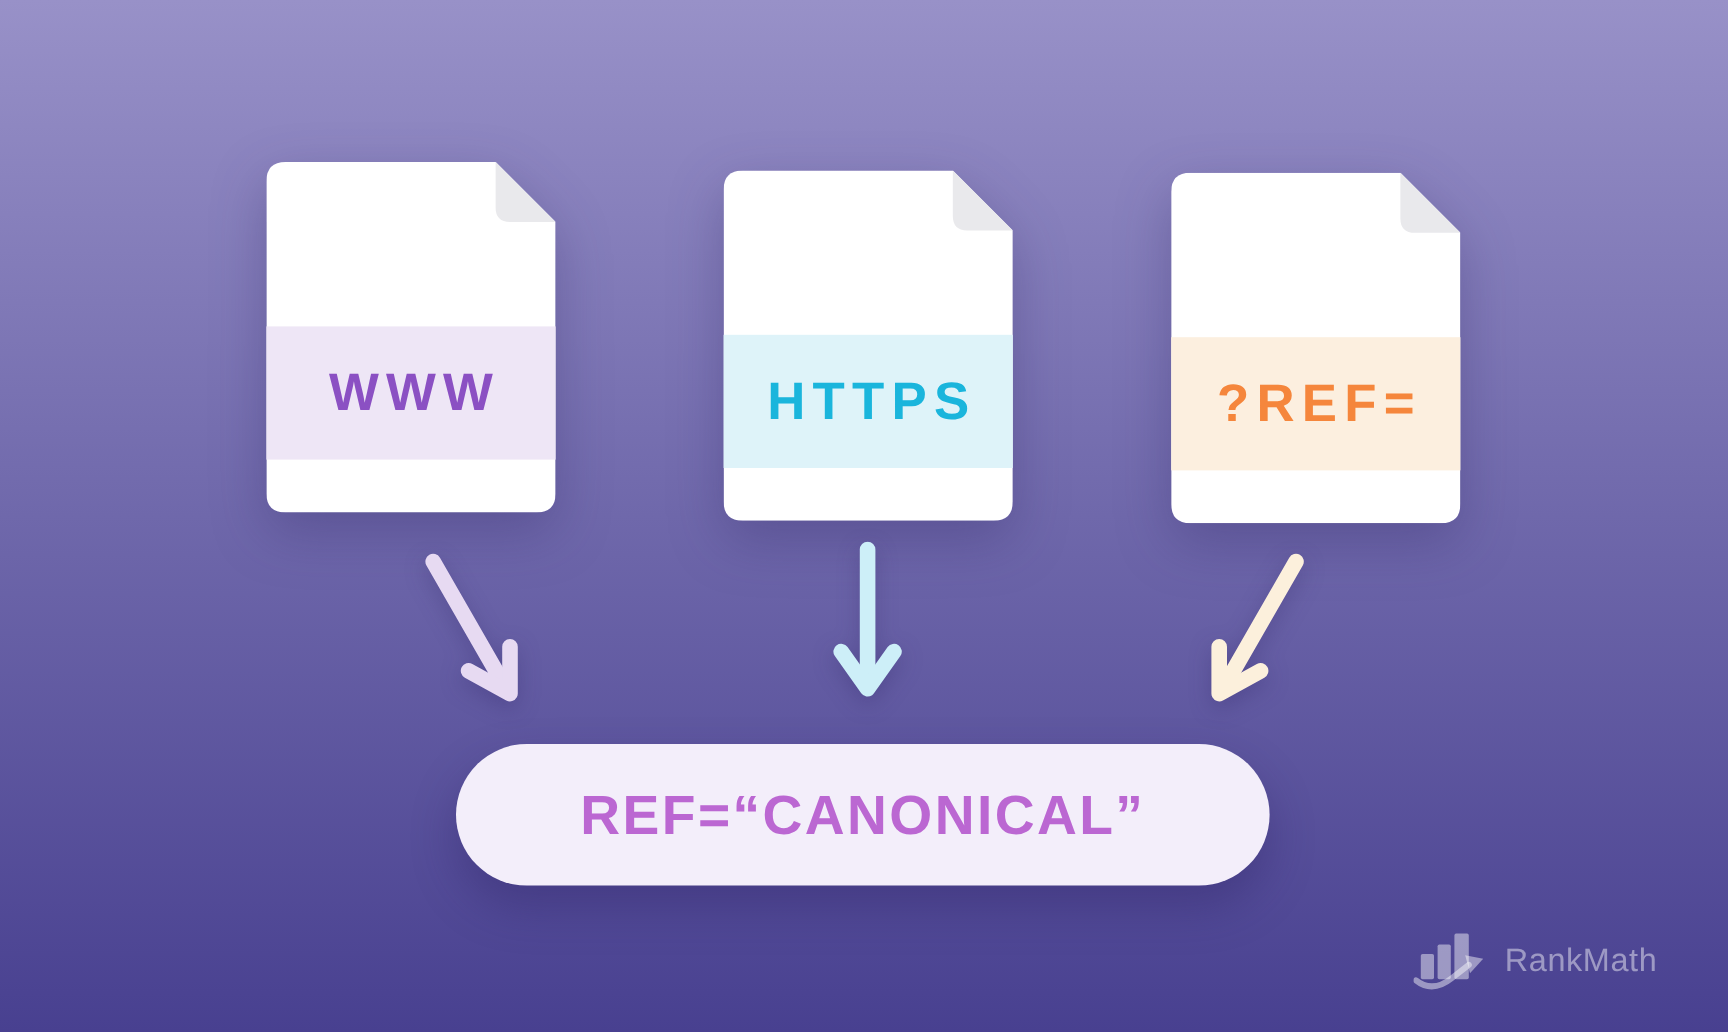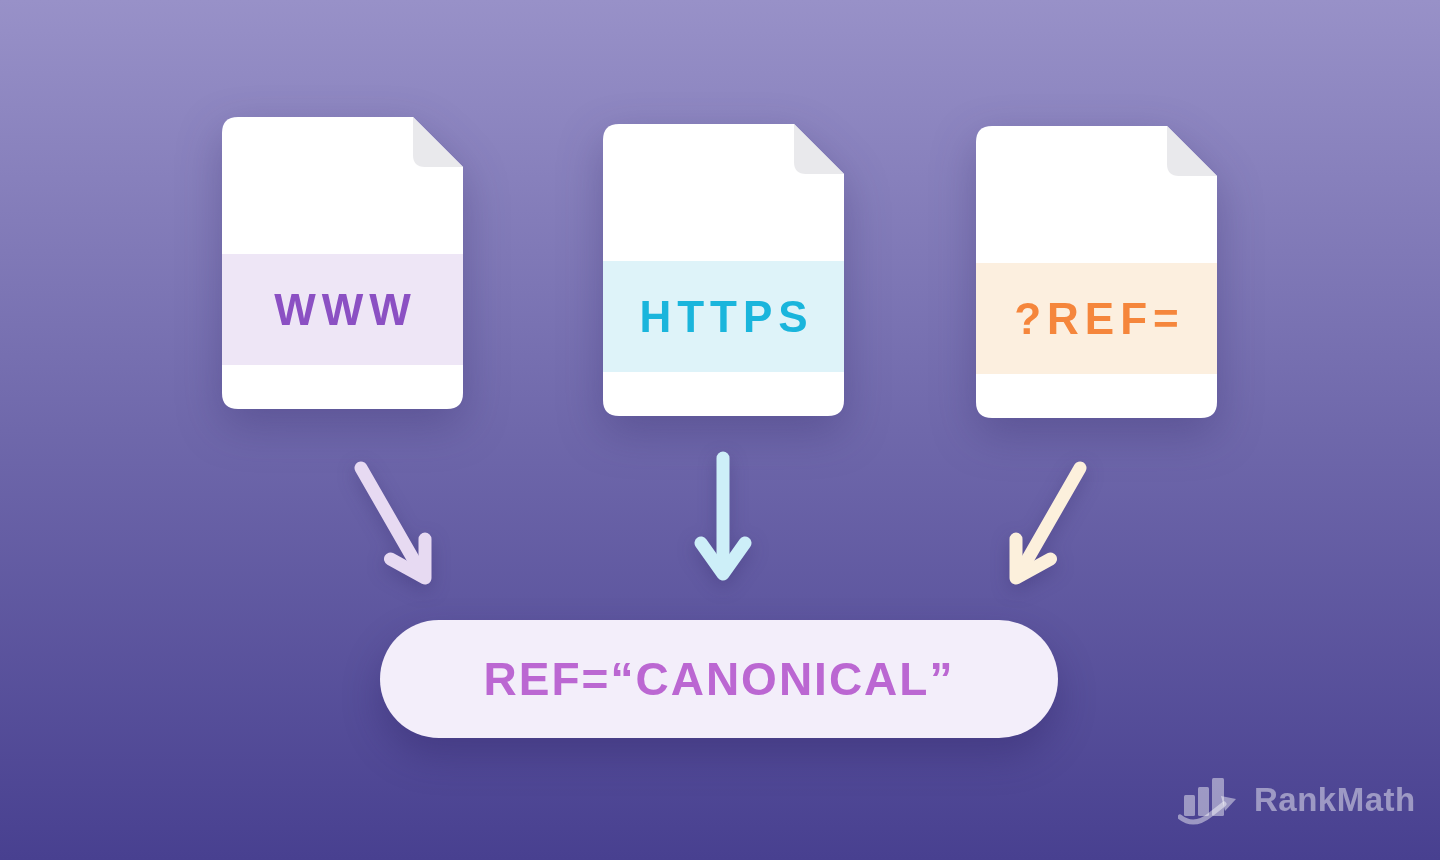--- a/index.html
+++ b/index.html
@@ -11,20 +11,21 @@
     background: linear-gradient(180deg, var(--bg-top, #9891c8) 0%, var(--bg-mid, #6f68ab) 50%, var(--bg-bottom, #484090) 100%);
     font-family: "Liberation Sans", "DejaVu Sans", sans-serif;
   }
 
   
   .doc {
     position: absolute;
     width: 241px;
     height: 356px;
     filter: drop-shadow(0 16px 22px rgba(42, 32, 96, 0.30));
+    margin-top: 18px;
   }
   .doc svg.doc-shape { position: absolute; left: 0; top: 0; }
   .doc-body { fill: var(--body, #ffffff); }
   .doc-fold { fill: var(--fold, #e9e9ec); }
   .band {
     position: absolute;
     left: 0; right: 0;
     top: 137px; height: 111px;
     background: var(--band, #eee);
     display: flex;
@@ -73,22 +74,22 @@
   
   .brand {
     position: absolute;
     left: 1178px; top: 774px;
     display: flex;
     align-items: center;
     gap: 12px;
     color: var(--brand, rgba(255,255,255,0.45));
   }
   .brand-name {
-    font-size: 33px;
-    font-weight: 700;
+    font-size: 27px;
+    font-weight: 400;
     letter-spacing: 0.5px;
   }
 </style>
 </head>
 <body>
 
 <div class="stage" style="--bg-top: #9891c8; --bg-mid: #6f68ab; --bg-bottom: #484090;">
 
   <div class="doc" style="left: 222px; top: 117px; --body: #ffffff; --fold: #e9e9ec; --band: #eee6f6; --label: #8b50c3;">
     <svg class="doc-shape" width="241" height="292" viewBox="0 0 241 292">

